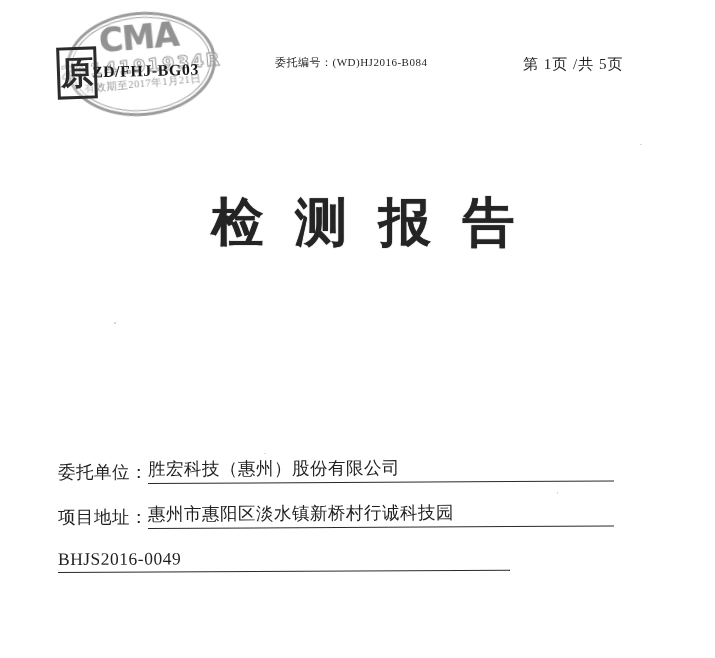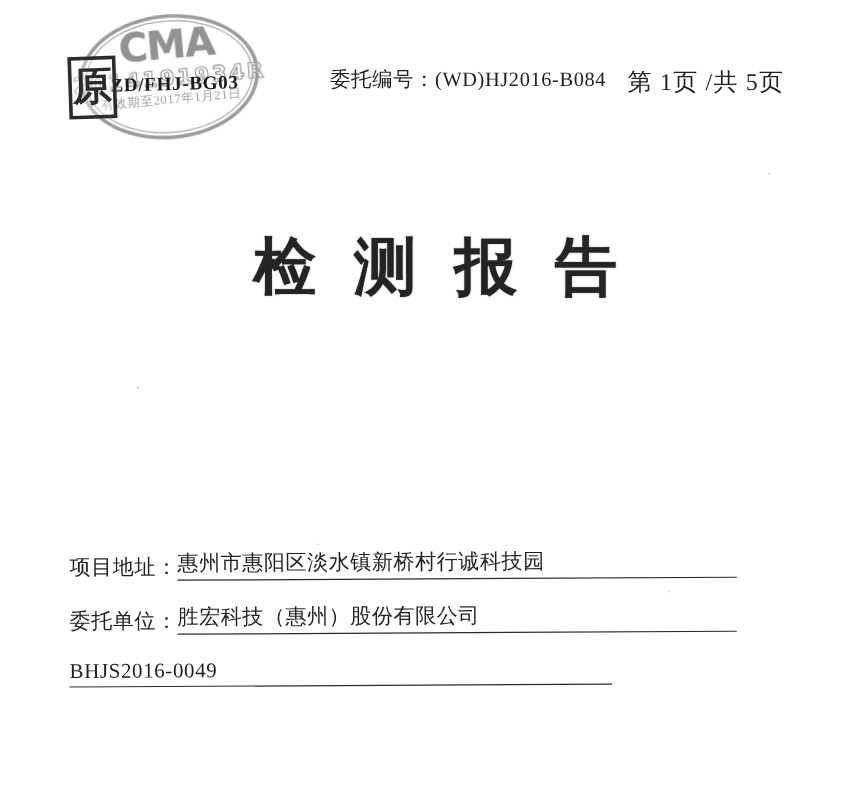--- a/index.html
+++ b/index.html
@@ -72,25 +72,25 @@
     transform:rotate(-2deg);
     z-index:7;
     background:rgba(255,255,255,.35);
   }
   .original-seal span{
     font-size:33px;font-weight:700;line-height:1;color:#2b2b2b;
   }
   
   .header-commission{
     position:absolute;left:275px;top:55px;
-    font-size:17px;letter-spacing:.5px;white-space:nowrap;
+    font-size:11px;letter-spacing:.5px;white-space:nowrap;
   }
   .header-page{
     position:absolute;left:523px;top:55px;
-    font-size:20px;letter-spacing:1px;white-space:nowrap;
+    font-size:15px;letter-spacing:1px;white-space:nowrap;
   }
   
   .title{
     position:absolute;left:0;top:188px;width:100%;
     text-align:center;
     font-size:52px;font-weight:700;
     letter-spacing:.18em;
     color:#242424;
     text-shadow:0 0 1px #3a3a3a;
     padding-left:10px;
@@ -145,27 +145,27 @@
   <div class="header-commission">
     <span>委托编号：</span><span>(WD)HJ2016-B084</span>
   </div>
   <div class="header-page">第 1页 /共 5页</div>
 
   <div class="title">检 测 报 告</div>
 
   <div class="fields">
 
     <div class="field-row">
-      <span class="field-label">项目地址：</span>
-      <span class="field-value">惠州市惠阳区淡水镇新桥村行诚科技园</span>
+      <span class="field-label">委托单位：</span>
+      <span class="field-value">胜宏科技（惠州）股份有限公司</span>
     </div>
 
     <div class="field-row">
-      <span class="field-label">委托单位：</span>
-      <span class="field-value">胜宏科技（惠州）股份有限公司</span>
+      <span class="field-label">项目地址：</span>
+      <span class="field-value">惠州市惠阳区淡水镇新桥村行诚科技园</span>
     </div>
 
 
     <div class="field-row">
       <span class="field-value">BHJS2016-0049</span>
     </div>
 
   </div>
 
   <div>

